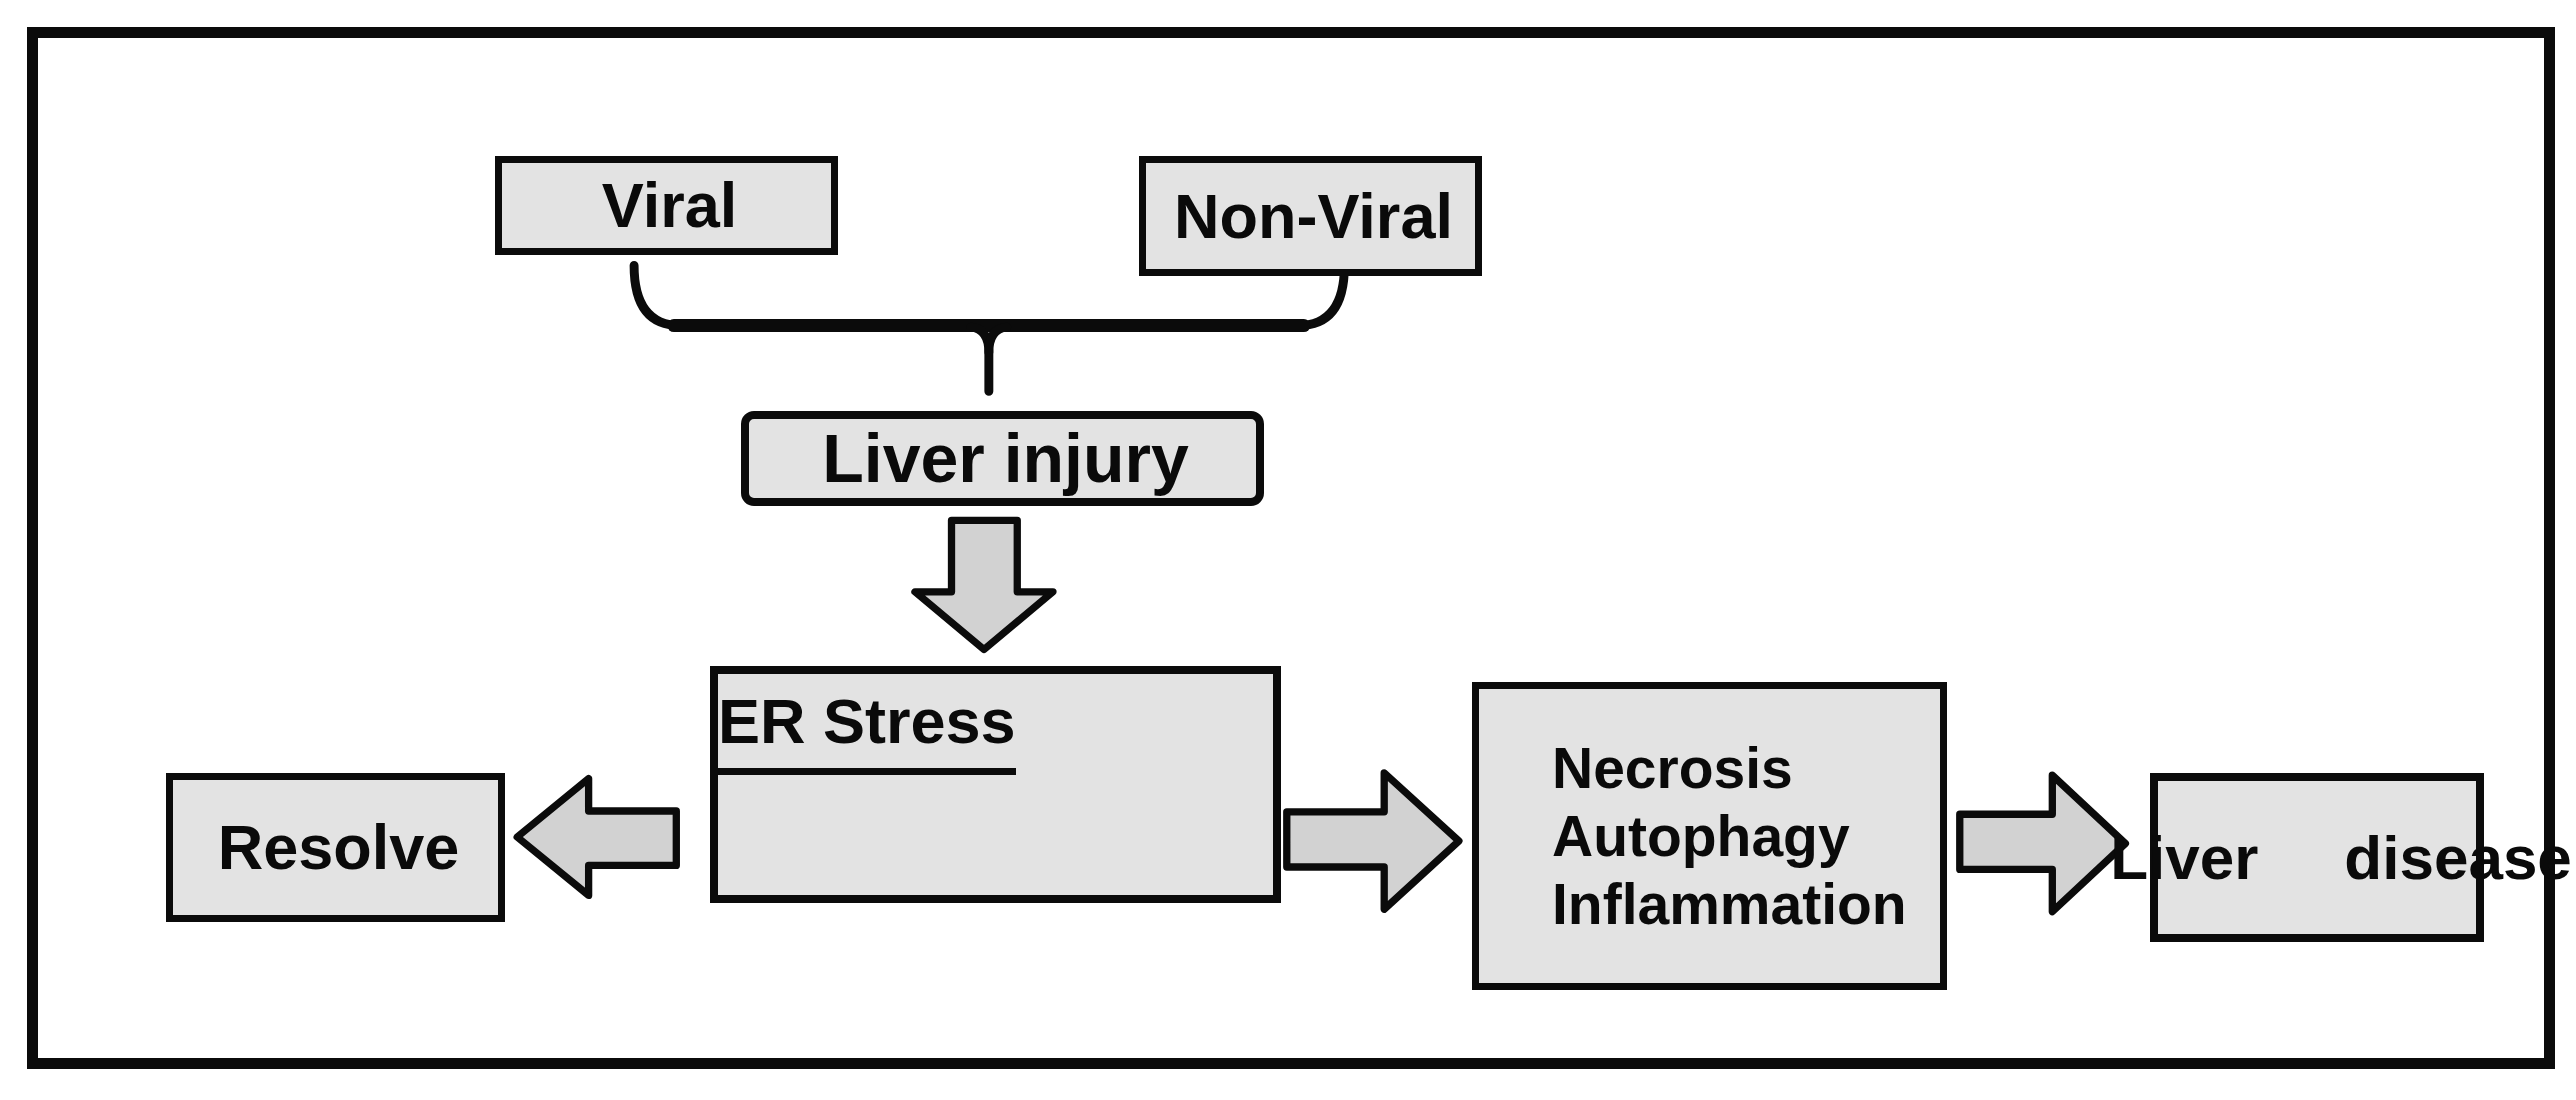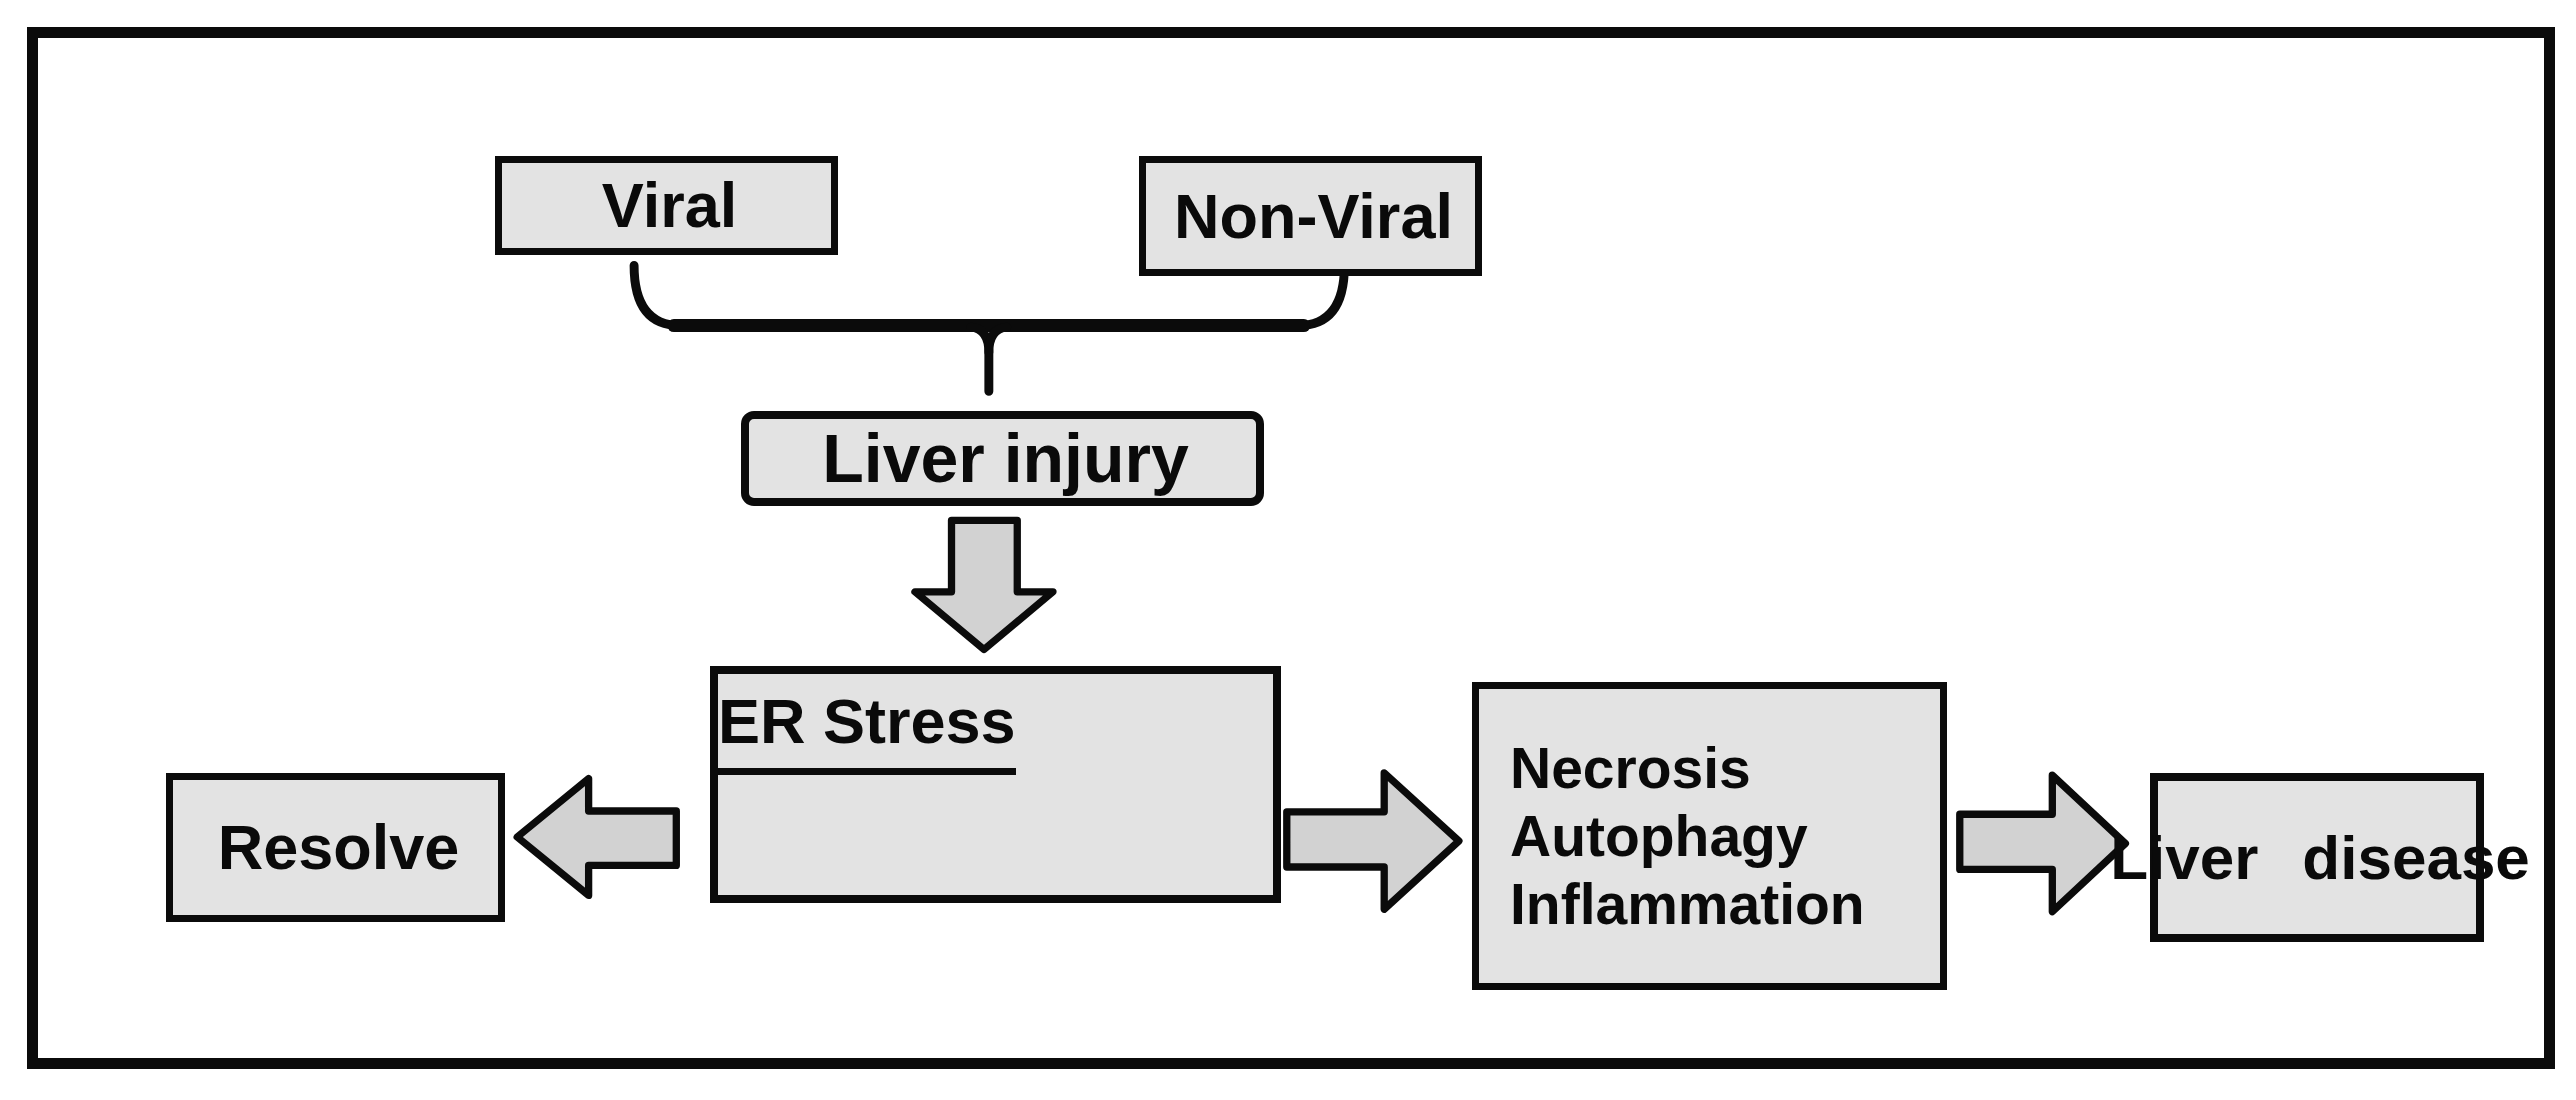--- a/index.html
+++ b/index.html
@@ -46,21 +46,21 @@
   .node-resolve{left:166px;top:773px;width:339px;height:149px;}
   .node-outcomes{
     left:1472px;top:682px;width:475px;height:308px;
     flex-direction:column;align-items:flex-start;justify-content:center;
     padding:11.4px 16px 11.4px 31px;font-size:57px;line-height:68px;text-align:left;
   }
   .node-liver-disease{
     left:2150px;top:773px;width:334px;height:169px;border-width:8px;
     font-size:62px;line-height:67px;gap:44px;
   }
-  .outline-line{display:block;}
+  .outline-line{display:block;margin-left:42px;}
 </style>
 </head>
 <body>
 
 <div class="canvas">
 
   <div class="frame"></div>
 
   <svg class="connector-layer" viewBox="0 0 3173 1355">
     <g fill="none" stroke="#0b0b0b" stroke-linecap="round" stroke-linejoin="round">

